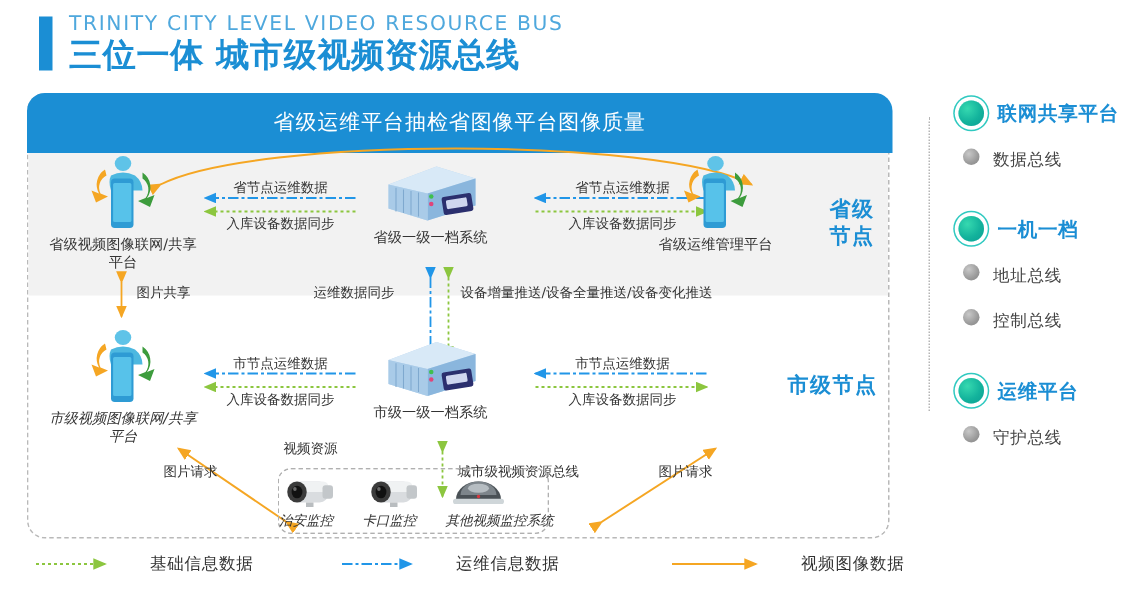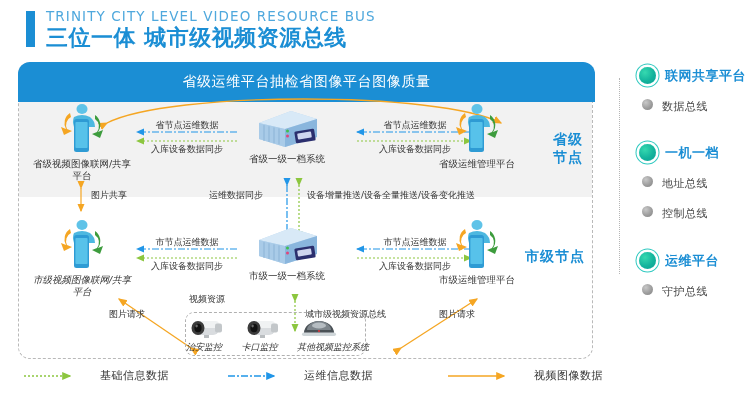--- a/index.html
+++ b/index.html
@@ -253,33 +253,20 @@
         </g>
         <rect x="44" y="25" width="20" height="12" rx="1.5" transform="rotate(-9 54 31)" fill="#2b2f6e"></rect>
         <rect x="46.5" y="27.5" width="14" height="6" rx="1" transform="rotate(-9 53.5 30.5)" fill="#cfd6ef"></rect>
         <circle cx="36.5" cy="26" r="1.5" fill="#3fbf4f"></circle>
         <circle cx="36.5" cy="31" r="1.5" fill="#e0457b"></circle>
       </svg>
     </div>
     <div class="lbl">市级一级一档系统</div>
   </div>
 
-  <div class="node" style="left:398px; top:152px;">
-    <div class="glyph">
-      <svg width="64" height="58" viewBox="0 0 64 58">
-        <path d="M20,14 A12,12 0 0 0 16,30 L11,28 L14,36 L22,32 L17,30 A9,9 0 0 1 21,18 z" fill="#f5a623"></path>
-        <path d="M45,16 A12,12 0 0 1 48,33 L53,31 L50,39 L42,35 L47,33 A9,9 0 0 0 45,20 z" fill="#3d9c3d"></path>
-        <ellipse cx="32" cy="10" rx="5.5" ry="5" fill="#5fc3e8"></ellipse>
-        <path d="M24,18 q8,-4 16,0 q5,4 5,10 l-21,0 q-2,-6 0,-10z" fill="#4db8e0"></path>
-        <rect x="24" y="20" width="15" height="33" rx="2.5" fill="#2e9bd4"></rect>
-        <rect x="25.4" y="23" width="12.2" height="26" rx="1" fill="#57c2ea"></rect>
-      </svg>
-    </div>
-    <div class="lbl">市级运维管理平台</div>
-  </div>
 
   <div class="zone-tag" style="left:506px; top:185px;">市级节点</div>
 
   <span class="flow-lbl c" style="left:168px; top:173px;">市节点运维数据</span>
   <span class="flow-lbl c" style="left:168px; top:197px;">入库设备数据同步</span>
   <span class="flow-lbl c" style="left:396px; top:173px;">市节点运维数据</span>
   <span class="flow-lbl c" style="left:396px; top:197px;">入库设备数据同步</span>
 
   <span class="flow-lbl" style="left:286px; top:245px;">城市级视频资源总线</span>
   <span class="flow-lbl" style="left:170px; top:230px;">视频资源</span>

